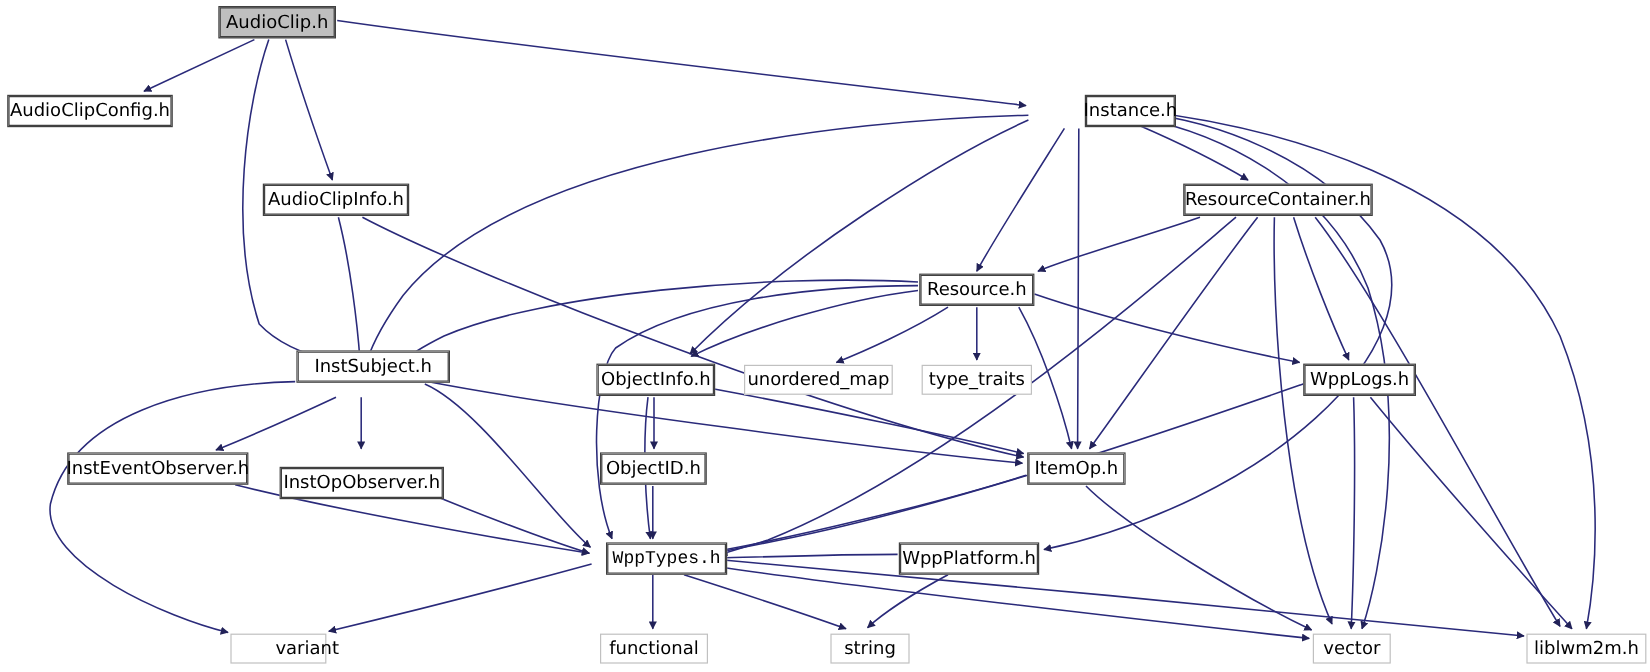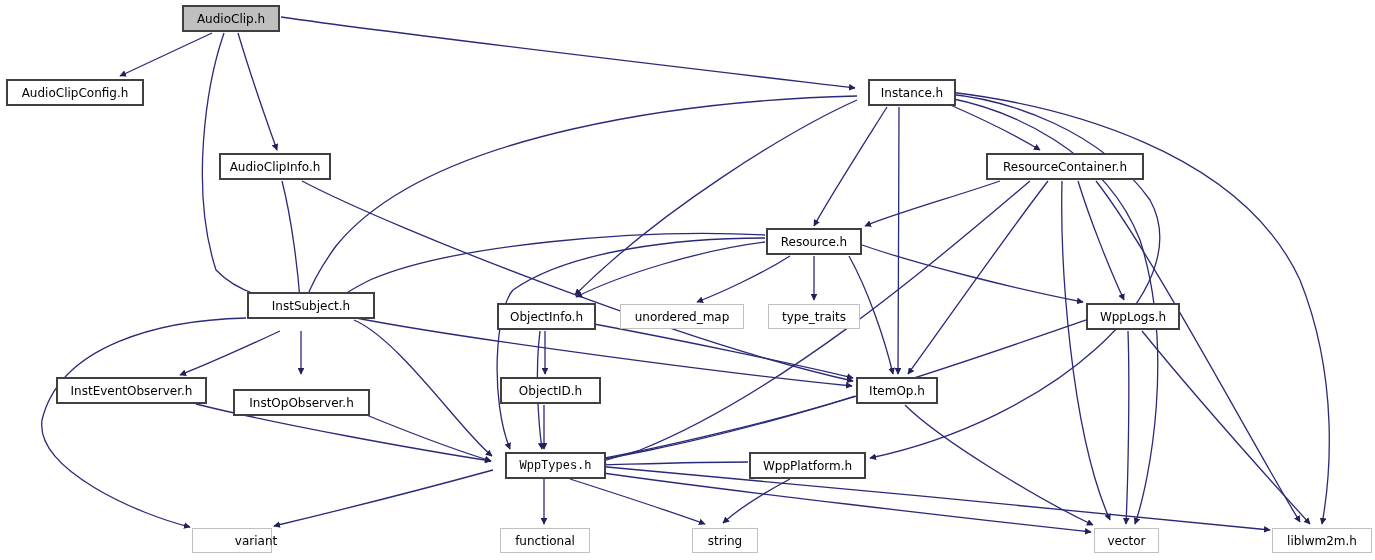--- a/index.html
+++ b/index.html
@@ -23,21 +23,21 @@
     height: 560px;
     pointer-events: none;
   }
   .node {
     position: absolute;
     box-sizing: border-box;
     display: flex;
     align-items: center;
     justify-content: center;
     white-space: nowrap;
-    font-size: 12px;
+    font-size: 15px;
     line-height: 1;
     color: #000000;
     background: #ffffff;
     border: 1px solid #000000;
     height: 27px;
   }
   .node.sys {
     border: 1px solid #c0c0c0;
   }
   .node.hdr {
@@ -116,24 +116,24 @@
         <path d="M 356,318 C 470,340 740,375 852,386" fill="none" stroke="#2a2a7a" stroke-width="1.3" marker-end="url(#arrow)"></path>
       </g>
   </svg>
   <div id="nodes-layer">
       <div class="node current" style="left: 182px; top: 5px; width: 98px; height: 27px;">
         <span class="node-label">AudioClip.h</span>
       </div>
       <div class="node hdr" style="left: 6px; top: 79px; width: 138px; height: 27px; align-items: center;">
         <span class="node-label">AudioClipConfig.h</span>
       </div>
-      <div class="node hdr" style="left: 219px; top: 153px; width: 112px; height: 27px;">
+      <div class="node hdr" style="left: 219px; top: 153px; width: 122px; height: 27px;">
         <span class="node-label">AudioClipInfo.h</span>
       </div>
-      <div class="node hdr" style="left: 868px; top: 79px; width: 88px; height: 27px; justify-content: center;">
+      <div class="node hdr" style="left: 904px; top: 79px; width: 76px; height: 27px; justify-content: center;">
         <span class="node-label">Instance.h</span>
       </div>
       <div class="node hdr" style="left: 986px; top: 153px; width: 158px; height: 27px;">
         <span class="node-label">ResourceContainer.h</span>
       </div>
       <div class="node hdr" style="left: 766px; top: 228px; width: 96px; height: 27px; align-items: center;">
         <span class="node-label">Resource.h</span>
       </div>
       <div class="node hdr" style="left: 247px; top: 292px; width: 128px; height: 27px;">
         <span class="node-label">InstSubject.h</span>
@@ -149,21 +149,21 @@
       </div>
       <div class="node hdr" style="left: 1086px; top: 303px; width: 94px; height: 27px;">
         <span class="node-label">WppLogs.h</span>
       </div>
       <div class="node hdr" style="left: 56px; top: 377px; width: 151px; height: 27px;">
         <span class="node-label">InstEventObserver.h</span>
       </div>
       <div class="node hdr" style="left: 233px; top: 377px; width: 137px; height: 27px; margin-top: 12px;">
         <span class="node-label">InstOpObserver.h</span>
       </div>
-      <div class="node hdr" style="left: 500px; top: 377px; width: 101px; height: 27px;">
+      <div class="node hdr" style="left: 500px; top: 377px; width: 89px; height: 27px;">
         <span class="node-label">ObjectID.h</span>
       </div>
       <div class="node hdr" style="left: 856px; top: 377px; width: 82px; height: 27px;">
         <span class="node-label">ItemOp.h</span>
       </div>
       <div class="node hdr" style="left: 505px; top: 452px; width: 101px; height: 27px; font-family: Liberation Mono, monospace;">
         <span class="node-label">WppTypes.h</span>
       </div>
       <div class="node hdr" style="left: 749px; top: 452px; width: 117px; height: 27px;">
         <span class="node-label">WppPlatform.h</span>

